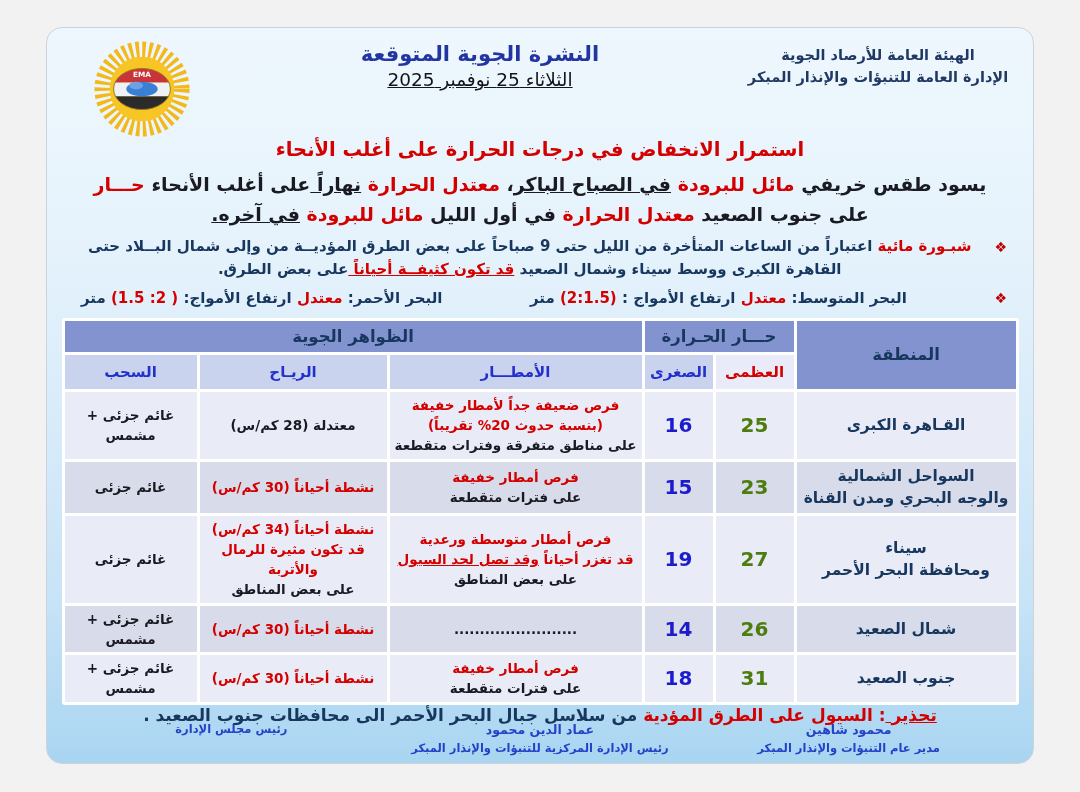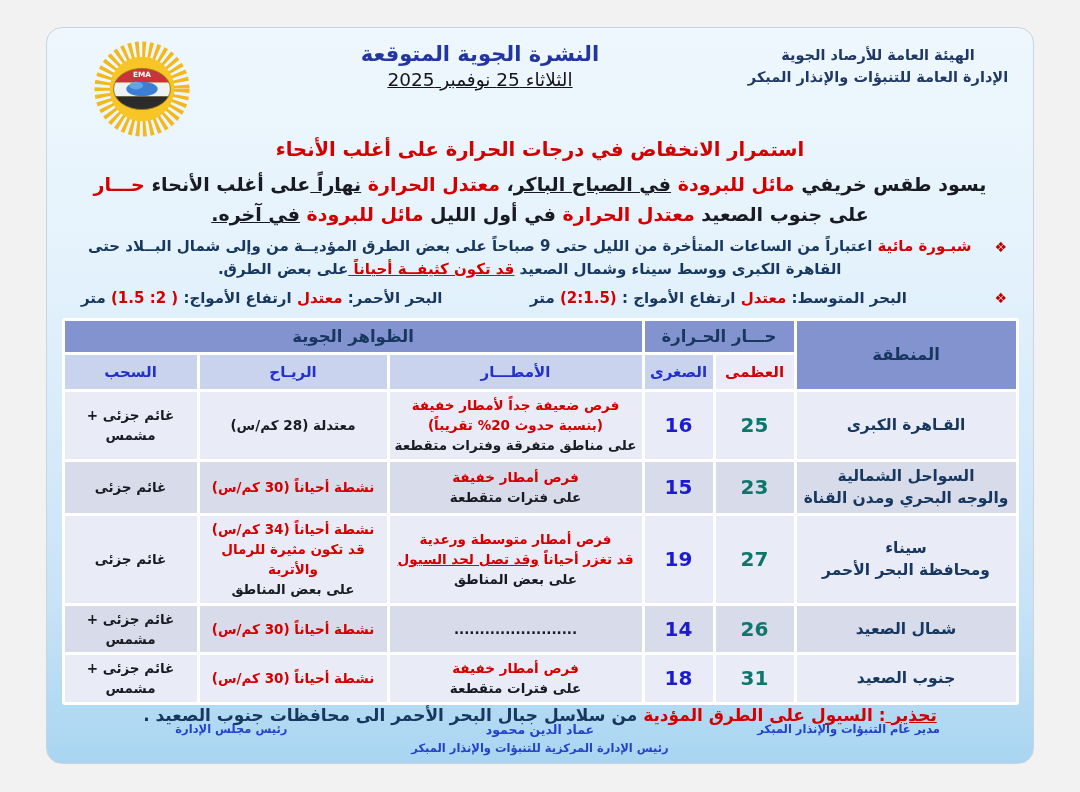--- a/index.html
+++ b/index.html
@@ -30,21 +30,21 @@
   
   table{border-collapse:separate;border-spacing:3px;background:#ffffff;
     margin:8px auto 0;table-layout:fixed;border-radius:3px;}
   th,td{text-align:center;vertical-align:middle;font-weight:bold;padding:3px 2px;}
   th.band{background:#8293d0;color:#17375e;font-size:16.5px;padding:6px 2px;}
   th.sub{background:#c9d3ee;color:#2330cc;font-size:15px;padding:8px 2px;}
   th.sub.maxh{background:#e9ecf8;color:#d40000;}
   tr.odd td{background:#e9ecf7;}
   tr.even td{background:#d8dbe9;}
   td.region{font-size:15.5px;color:#17375e;line-height:1.45;}
-  td.maxc{font-size:20px;color:#0f766e;}
+  td.maxc{font-size:20px;color:#4d7c0f;}
   td.minc{font-size:20px;color:#1c1ccd;}
   td.cell{font-size:13.5px;line-height:1.5;}
   
   .warning{text-align:center;font-weight:bold;font-size:17px;}
   .sigs{position:absolute;left:0;right:0;bottom:6px;display:flex;padding:0 30px;}
   .sig{flex:1;text-align:center;color:#2442c8;font-weight:bold;line-height:1.5;}
   .sig .nm{font-size:12.5px;} .sig .tt{font-size:11.5px;}
 </style>
 </head>
 <body>
@@ -161,20 +161,21 @@
           <td class="cell"><span class="c-red">نشطة أحياناً (30 كم/س)</span></td>
           <td class="cell"><span class="c-dark">غائم جزئى +</span><br><span class="c-dark">مشمس</span></td>
         </tr>
       </tbody>
   </table>
 
   <div class="warning"><span class="c-red u">تحذير </span><span class="c-red">: </span><span class="c-red">السيول على الطرق المؤدية </span><span class="c-navy">من سلاسل جبال البحر الأحمر الى  محافظات جنوب الصعيد .</span></div>
 
   <div class="sigs">
       <div class="sig">
+        <div class="nm">محمود شاهين</div>
         <div class="tt">مدير عام التنبؤات والإنذار المبكر</div>
       </div>
       <div class="sig">
         <div class="nm">عماد الدين محمود</div>
         <div class="tt">رئيس الإدارة المركزية للتنبؤات والإنذار المبكر</div>
       </div>
       <div class="sig">
         <div class="tt">رئيس مجلس الإدارة</div>
       </div>
     </div>

